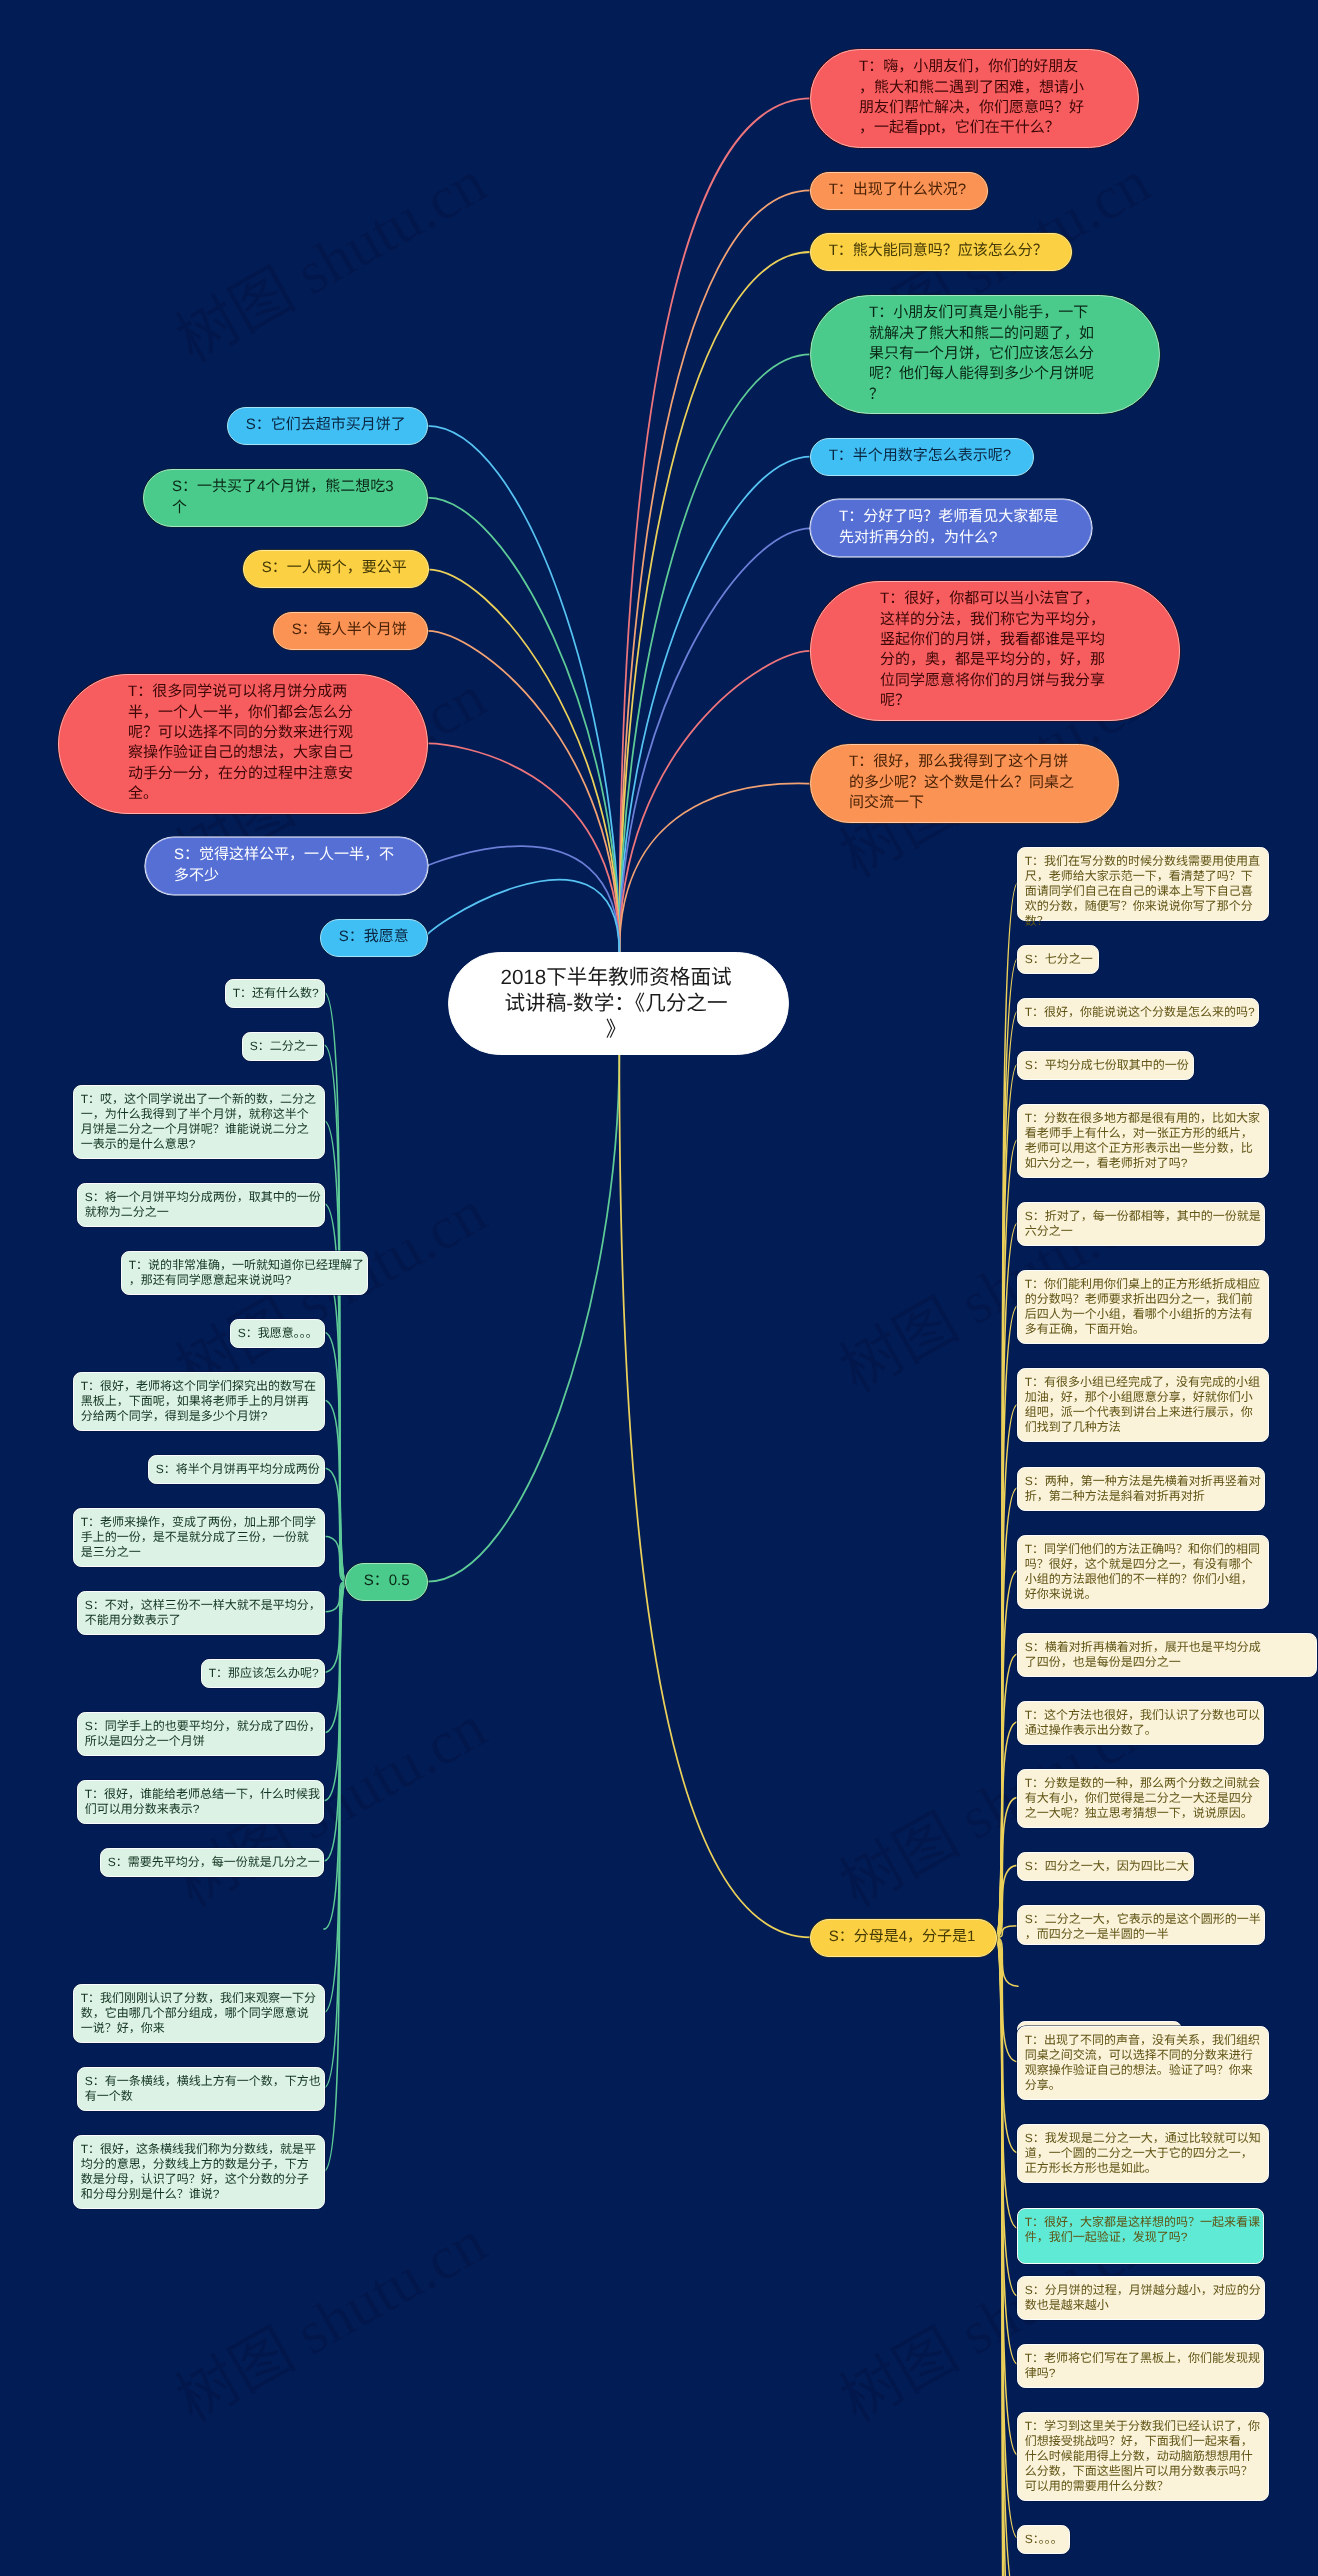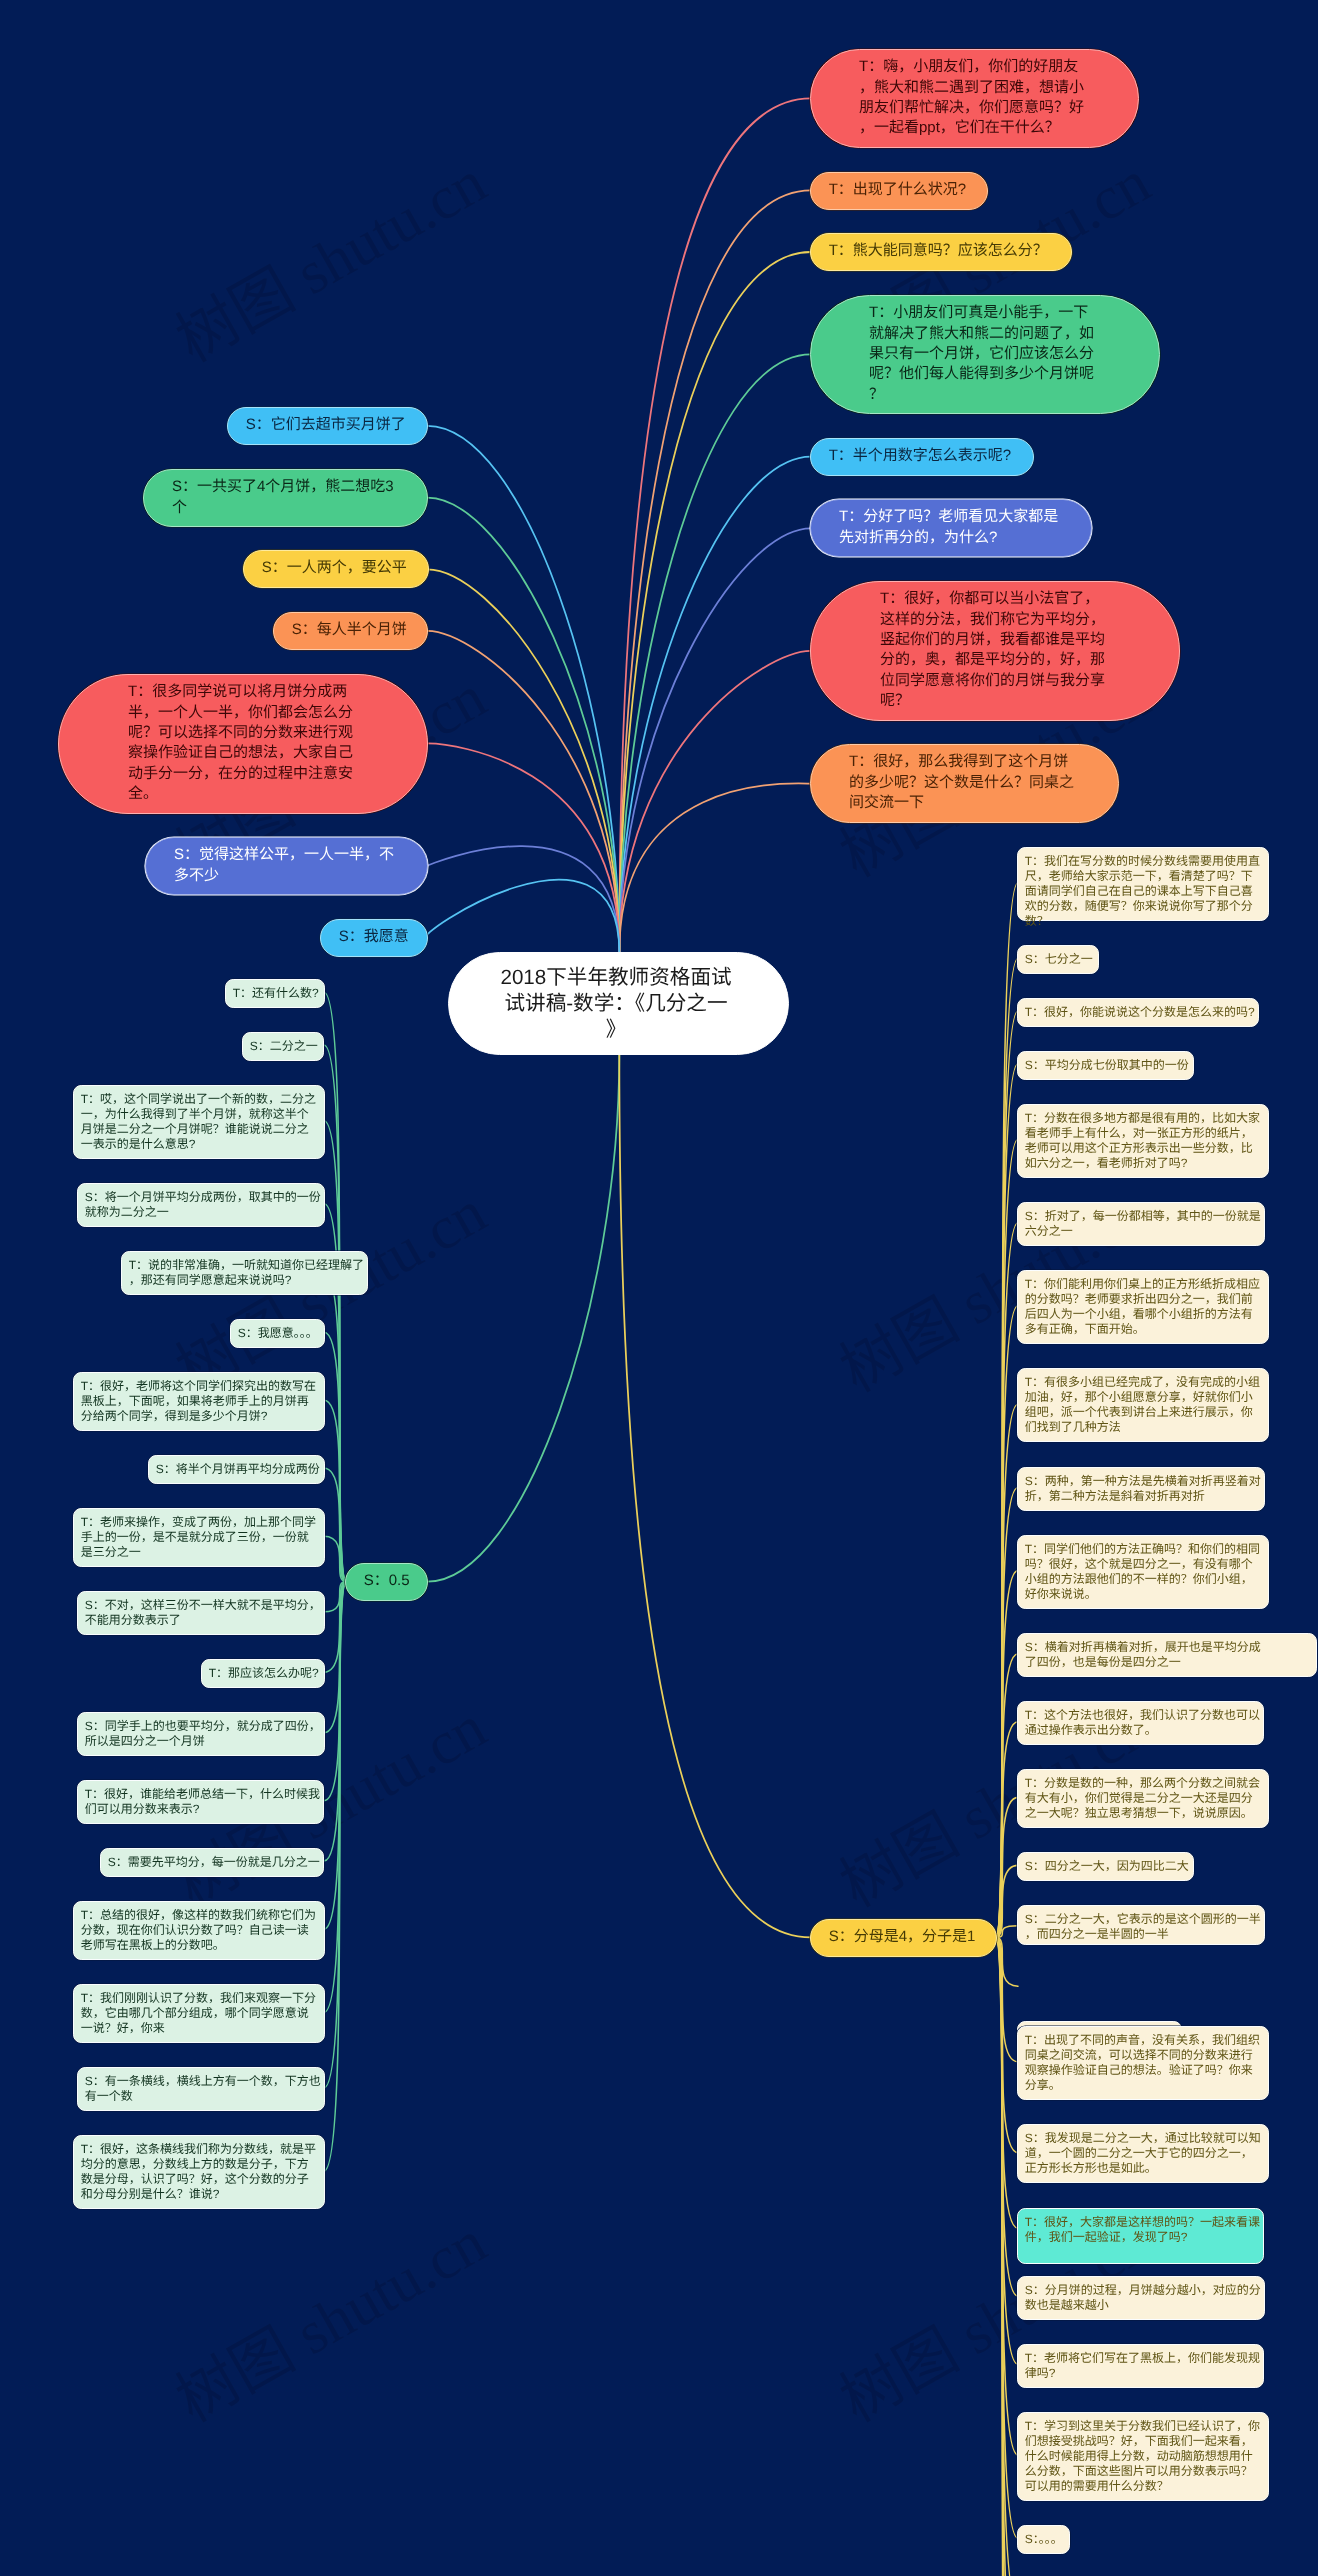--- a/index.html
+++ b/index.html
@@ -190,23 +190,20 @@
     </div>
 <div class="node l2" style="left:77px;top:1712px;width:248px;height:44px;padding:6px 6.7px;background:#DCF2E4;color:#11331F;">
       <span style="width:237px">S：同学手上的也要平均分，就分成了四份，所以是四分之一个月饼</span>
     </div>
 <div class="node l2" style="left:77px;top:1780px;width:247px;height:44px;padding:6px 6.7px;background:#DCF2E4;color:#11331F;">
       <span style="width:237px">T：很好，谁能给老师总结一下，什么时候我们可以用分数来表示?</span>
     </div>
 <div class="node l2" style="left:100px;top:1848px;width:224px;height:29px;padding:6px 6.7px;background:#DCF2E4;color:#11331F;">
       <span style="width:237px">S：需要先平均分，每一份就是几分之一</span>
     </div>
-<div class="node l2" style="left:73px;top:1901px;width:252px;height:59px;padding:6px 6.7px;background:#DCF2E4;color:#11331F;">
-      <span style="width:237px">T：总结的很好，像这样的数我们统称它们为分数，现在你们认识分数了吗？自己读一读老师写在黑板上的分数吧。</span>
-    </div>
 <div class="node l2" style="left:73px;top:1984px;width:252px;height:59px;padding:6px 6.7px;background:#DCF2E4;color:#11331F;">
       <span style="width:237px">T：我们刚刚认识了分数，我们来观察一下分数，它由哪几个部分组成，哪个同学愿意说一说？好，你来</span>
     </div>
 <div class="node l2" style="left:77px;top:2067px;width:248px;height:44px;padding:6px 6.7px;background:#DCF2E4;color:#11331F;">
       <span style="width:237px">S：有一条横线，横线上方有一个数，下方也有一个数</span>
     </div>
 <div class="node l2" style="left:73px;top:2135px;width:252px;height:74px;padding:6px 6.7px;background:#DCF2E4;color:#11331F;">
       <span style="width:237px">T：很好，这条横线我们称为分数线，就是平均分的意思，分数线上方的数是分子，下方数是分母，认识了吗？好，这个分数的分子和分母分别是什么？谁说?</span>
     </div>
 <div class="node l2" style="left:1017px;top:847px;width:252px;height:74px;padding:6px 6.7px;background:#FBF2DA;color:#5F5414;">

